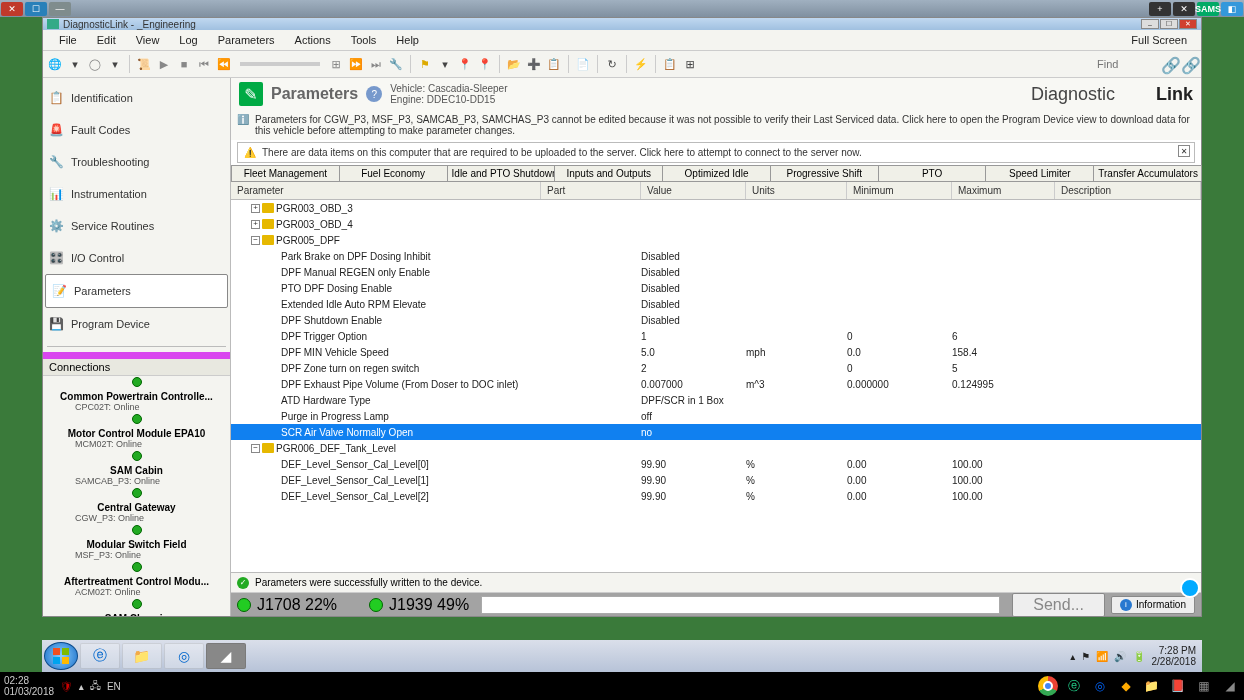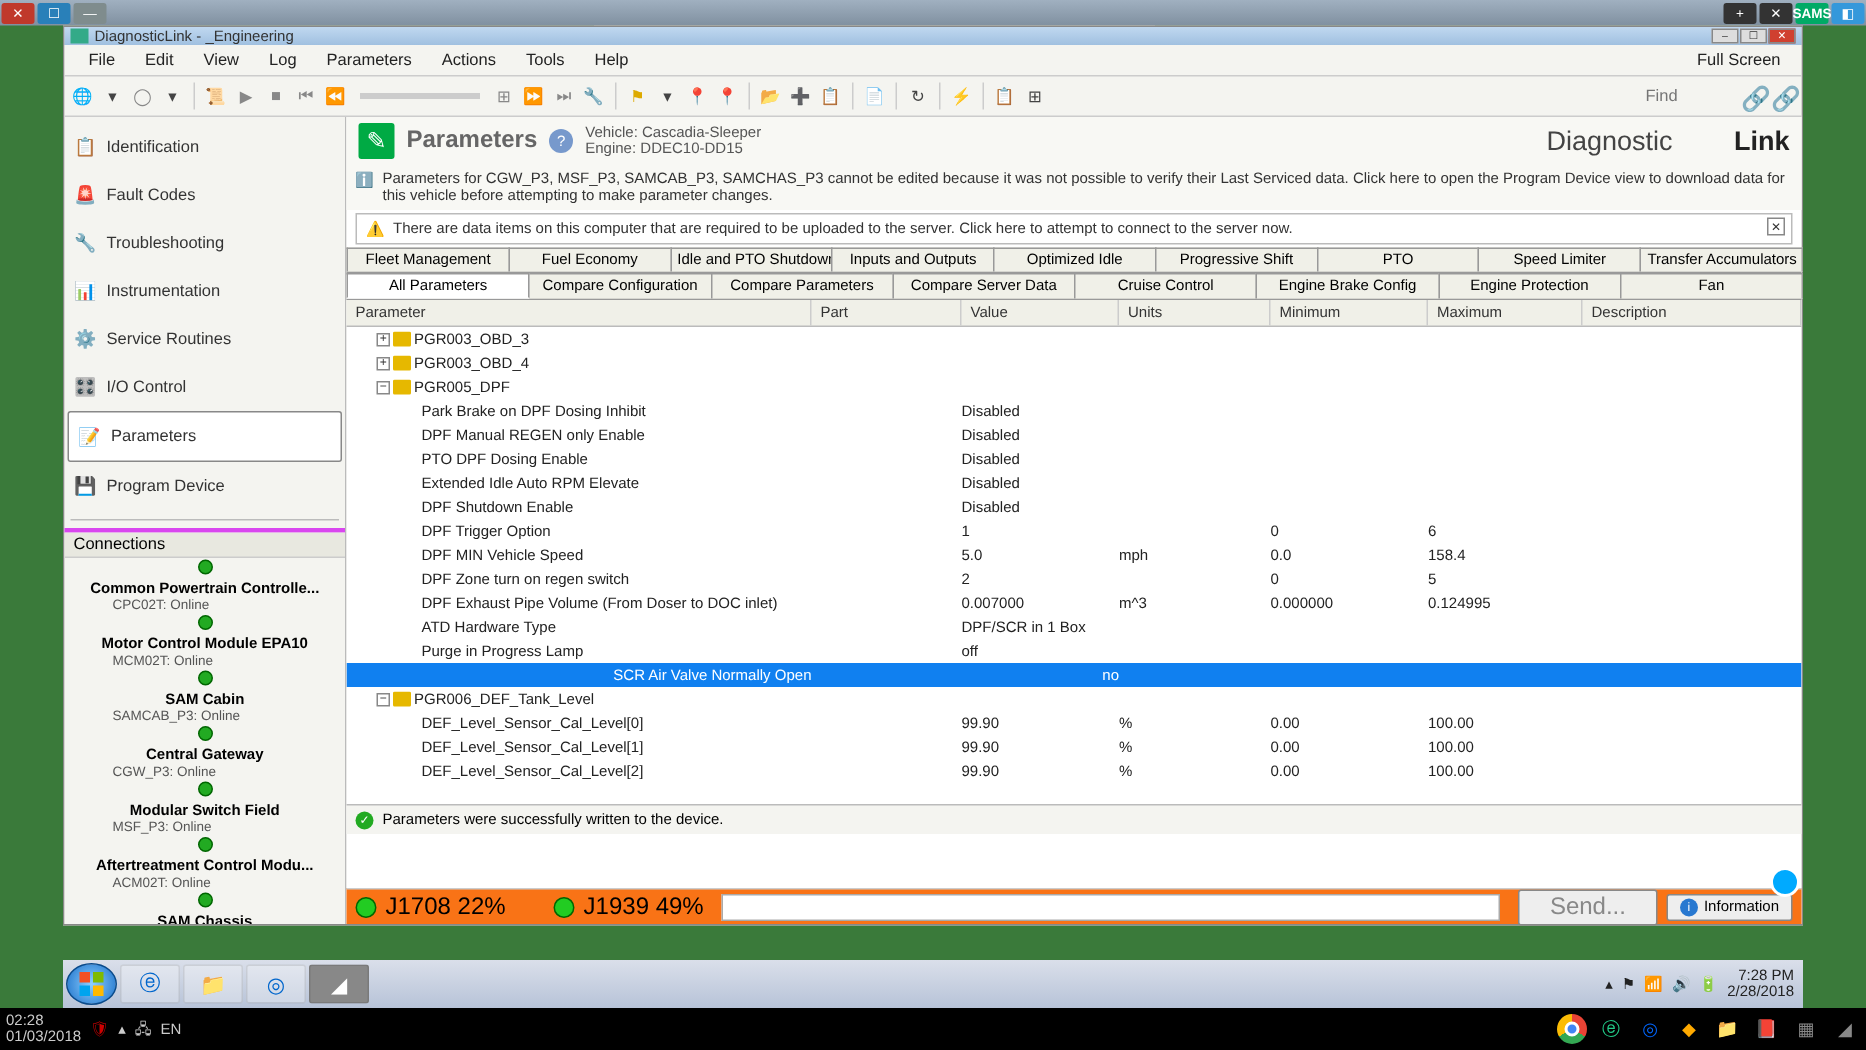--- a/index.html
+++ b/index.html
@@ -43,21 +43,21 @@
 
 .main { display: flex; height: calc(100% - 60px); }
 
 .sidebar { width: 188px; background: #f4f4f0; border-right: 1px solid #bbb; display: flex; flex-direction: column; }
 .navlist { padding: 4px 0; }
 .navitem { display: flex; align-items: center; padding: 8px 6px; font-size: 11px; color: #333; gap: 6px; cursor: pointer; }
 .navitem.selected { background: #fff; border: 1px solid #888; margin: 0 2px; border-radius: 2px; }
 .navitem .nicon { width: 16px; height: 16px; display: inline-flex; align-items: center; justify-content: center; font-size: 12px; }
 .navsep { height: 4px; border-top: 1px solid #bbb; margin: 2px 4px; }
 
-.connections { border-top: 3px solid #d946ef; flex: 1; overflow: hidden; }
+.connections { border-top: 7px solid #d946ef; flex: 1; overflow: hidden; }
 .connections .hdr { padding: 2px 6px; font-size: 11px; background: #e8e8e0; border-bottom: 1px solid #ccc; }
 .conn { padding: 1px 6px; font-size: 10px; display: flex; flex-direction: column; }
 .conn .c1 { display: flex; align-items: center; gap: 4px; flex-direction: column; }
 .conn .dot { width: 10px; height: 10px; border-radius: 50%; background: #2a2; border: 1px solid #060; }
 .conn .name { font-weight: bold; }
 .conn .sub { color: #555; font-size: 9px; margin-left: 26px; }
 
 
 .content { flex: 1; background: #fff; display: flex; flex-direction: column; position: relative; }
 .pagehdr { height: 32px; display: flex; align-items: center; padding: 4px 8px; gap: 8px; background: #f8f8f4; }
@@ -85,36 +85,36 @@
 .gh-value { width: 105px; }
 .gh-units { width: 101px; }
 .gh-min { width: 105px; }
 .gh-max { width: 103px; }
 .gh-desc { flex: 1; }
 
 .gridbody { flex: 1; overflow-y: auto; font-size: 10px; color: #222; }
 .gridbody::-webkit-scrollbar { width: 16px; background:#e8e8e0; }
 .gridbody::-webkit-scrollbar-thumb { background:#bbb; border:1px solid #888; }
 .row { display: flex; align-items: center; height: 16px; }
-.row.selected { background: #1080f0; color: #fff; text-align: right; }
+.row.selected { background: #1080f0; color: #fff; }
 .cell-param { width: 310px; padding-left: 50px; white-space: nowrap; overflow: hidden; }
 .row.group .cell-param { padding-left: 20px; display: flex; align-items: center; gap: 2px; }
 .expander { width: 9px; height: 9px; border: 1px solid #888; display: inline-flex; align-items: center; justify-content: center; font-size: 8px; line-height: 1; background: #fff; color: #333; }
 .foldericon { width: 12px; height: 10px; background: #e6b800; border-radius: 1px; display: inline-block; }
 .cell-part { width: 100px; }
 .cell-value { width: 105px; }
 .cell-units { width: 101px; }
 .cell-min { width: 105px; }
 .cell-max { width: 103px; }
 .cell-desc { flex: 1; }
 
 .statusbar { height: 20px; background: #f4f4f0; border-top: 1px solid #bbb; display: flex; align-items: center; padding: 0 6px; font-size: 10px; gap: 6px; }
 .statusbar .ok { width: 12px; height: 12px; border-radius: 50%; background: #2a2; color: #fff; font-size: 8px; display: flex; align-items: center; justify-content: center; }
 
-.bottombar { height: 24px; display: flex; align-items: center; padding: 2px 6px; gap: 6px; background: #f97316; border-top: 1px solid #ccc; margin-top: 36px; }
+.bottombar { height: 24px; display: flex; align-items: center; padding: 2px 6px; gap: 6px; background: #a3a3a3; border-top: 1px solid #ccc; }
 .bottombar .jdot { width: 14px; height: 14px; border-radius: 50%; background: #2c2; border: 1px solid #060; }
 .bottombar .cmdbox { flex: 1; height: 18px; border: 1px solid #aaa; background: #fff; margin: 0 6px; }
 .bottombar .sendbtn { padding: 2px 20px; border: 1px solid #888; background: #eee; font-size: 16px; color: #888; border-radius: 2px; }
 .bottombar .infobtn { padding: 2px 8px; border: 1px solid #888; background: #eee; font-size: 10px; border-radius: 2px; display: flex; align-items: center; gap: 4px; }
 .bottombar .i { width: 12px; height: 12px; border-radius: 50%; background: #2878d0; color: #fff; font-size: 8px; display: flex; align-items: center; justify-content: center; }
 
 
 .host-taskbar { position: absolute; bottom: 28px; left: 42px; width: 1160px; height: 32px; background: linear-gradient(#dadfea,#b7c3d8); display: flex; align-items: center; padding: 0 2px; gap: 2px; }
 .startorb { width: 34px; height: 28px; border-radius: 50%; background: radial-gradient(circle,#8ed0ff,#1a6fc9); border: 1px solid #0a4a8a; display: flex; align-items: center; justify-content: center; }
 .host-taskbar .tbtn { width: 40px; height: 26px; background: rgba(255,255,255,.3); border: 1px solid rgba(0,0,0,.1); border-radius: 2px; display: flex; align-items: center; justify-content: center; font-size: 14px; }
@@ -354,30 +354,20 @@
             <div class="tab">Fleet Management</div>
             <div class="tab">Fuel Economy</div>
             <div class="tab">Idle and PTO Shutdown</div>
             <div class="tab">Inputs and Outputs</div>
             <div class="tab">Optimized Idle</div>
             <div class="tab">Progressive Shift</div>
             <div class="tab">PTO</div>
             <div class="tab">Speed Limiter</div>
             <div class="tab">Transfer Accumulators</div>
           </div>
-        <div class="tabrow tabrow2" id="tabs2">
-            <div class="tab active">All Parameters</div>
-            <div class="tab">Compare Configuration</div>
-            <div class="tab">Compare Parameters</div>
-            <div class="tab">Compare Server Data</div>
-            <div class="tab">Cruise Control</div>
-            <div class="tab">Engine Brake Config</div>
-            <div class="tab">Engine Protection</div>
-            <div class="tab">Fan</div>
-          </div>
 
         <div class="gridhdr">
           <div class="gh gh-param">Parameter</div>
           <div class="gh gh-part">Part</div>
           <div class="gh gh-value">Value</div>
           <div class="gh gh-units">Units</div>
           <div class="gh gh-min">Minimum</div>
           <div class="gh gh-max">Maximum</div>
           <div class="gh gh-desc">Description</div>
         </div>

